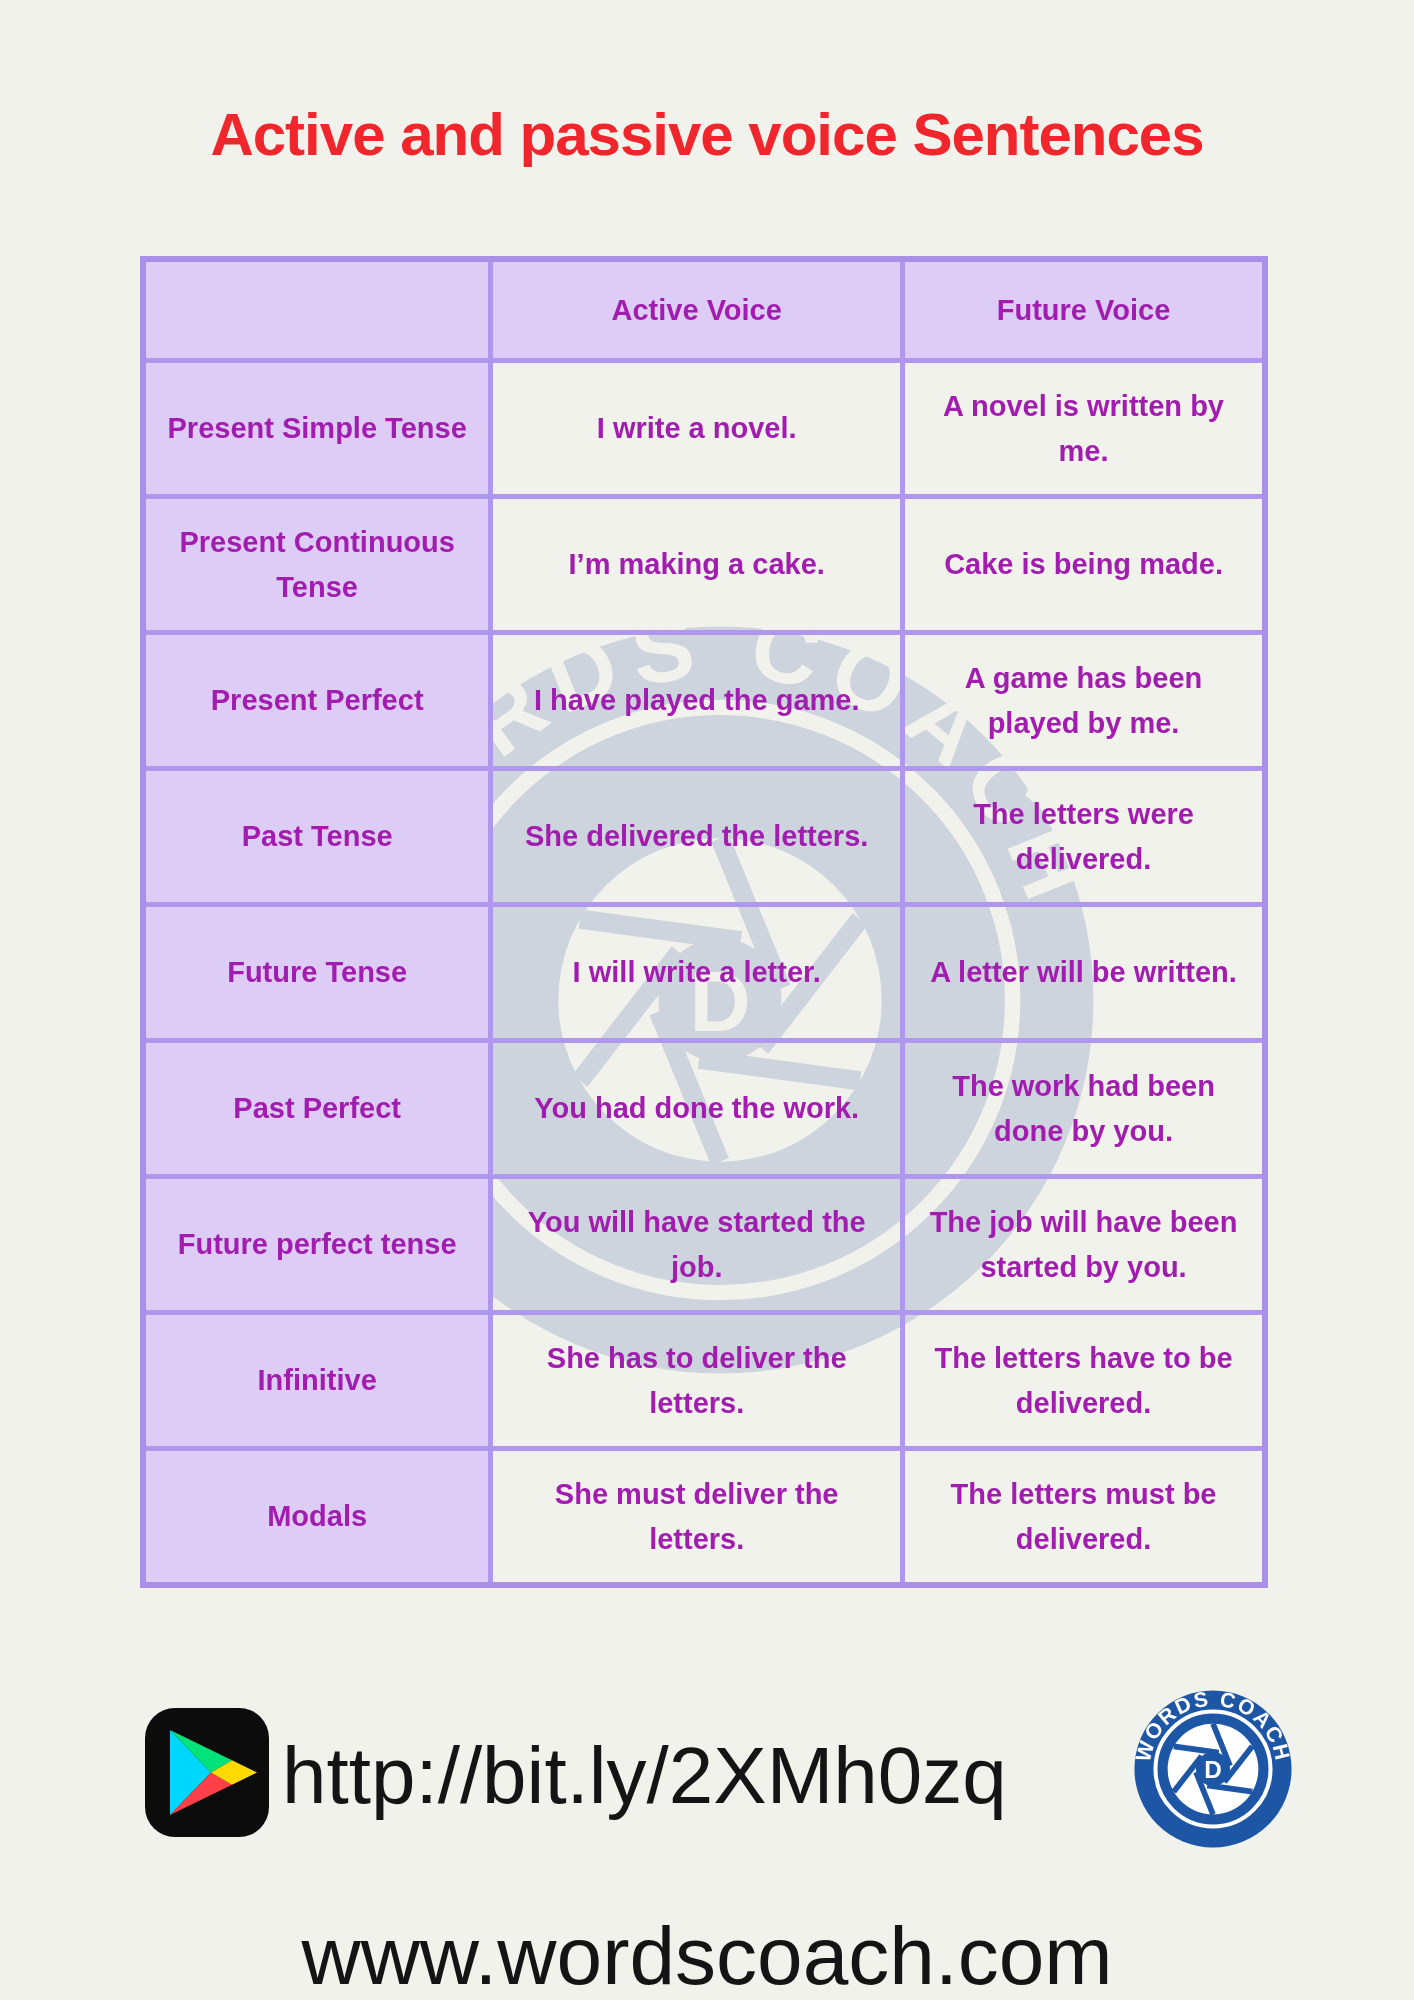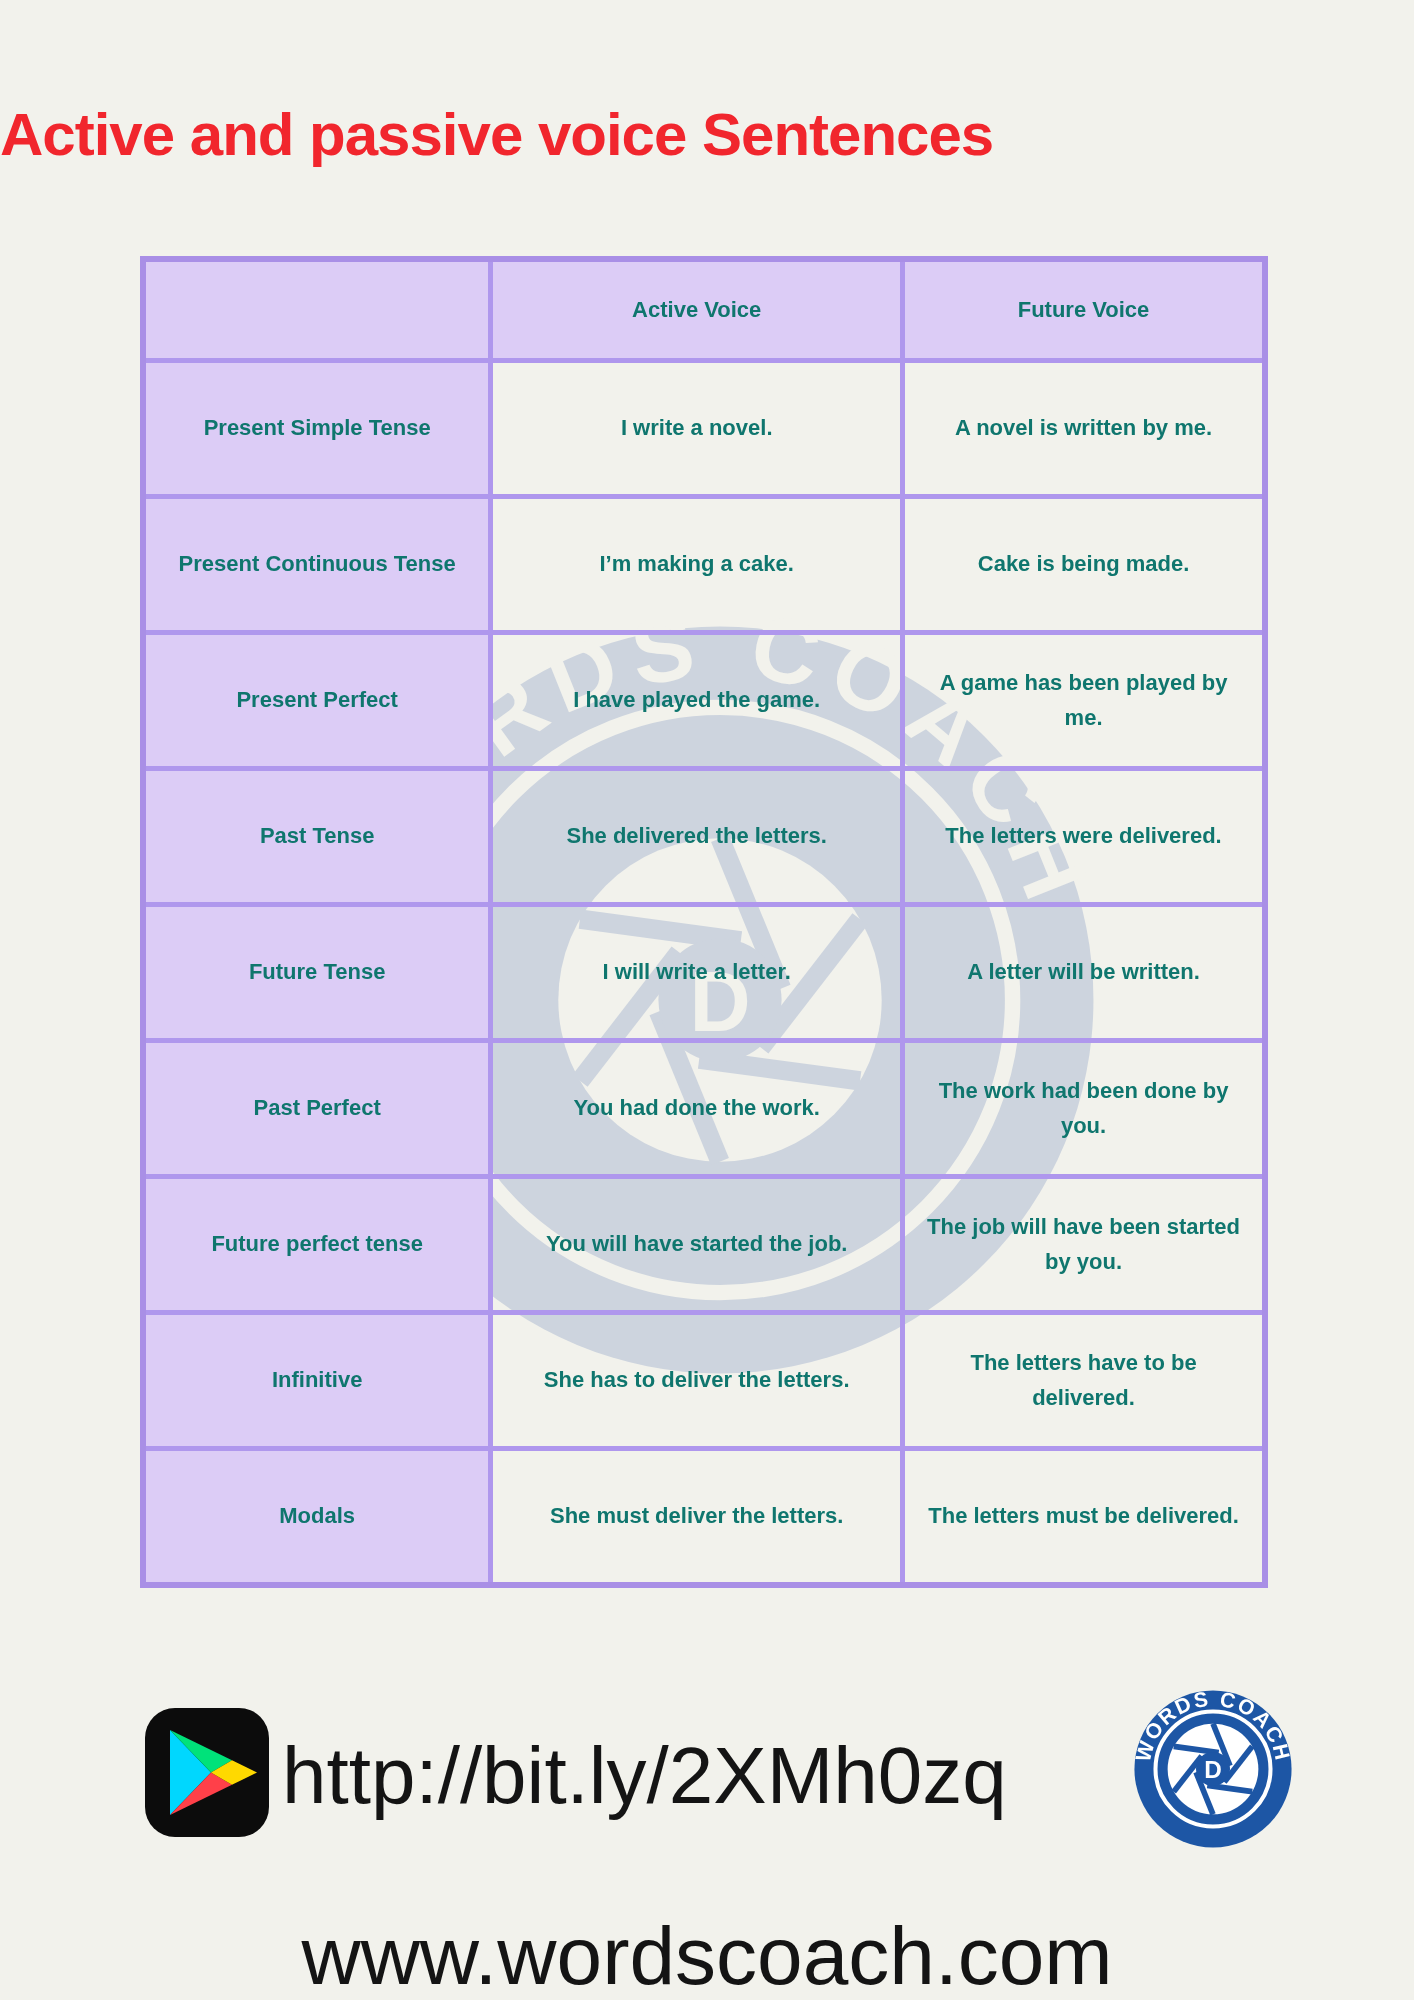--- a/index.html
+++ b/index.html
@@ -12,20 +12,21 @@
     font-family: "Liberation Sans", sans-serif;
   }
 
   
   .title {
     position: absolute;
     top: 100px;
     left: 0;
     width: 100%;
     margin: 0;
+    text-align: center;
     font-size: 60px;
     font-weight: 700;
     letter-spacing: -1px;
     color: #f1262d;
   }
 
   
   .watermark {
     position: absolute;
     left: 335px;
@@ -42,23 +43,23 @@
     top: 256px;
     width: 1128px;
     z-index: 2;
     border-collapse: collapse;
     table-layout: fixed;
   }
   .voice-table th, .voice-table td {
     border: 5px solid #af97ed;
     text-align: center;
     vertical-align: middle;
-    font-size: 22px;
+    font-size: 29px;
     font-weight: 700;
-    color: #0f766e;
+    color: #a21caf;
     line-height: 1.55;
     padding: 6px 20px;
   }
   .voice-table { border: 6px solid #a98fe6; }
   .voice-table th { height: 84px; background: #dcccf6; }
   .voice-table td { height: 119px; }
   .voice-table td.tense-cell { background: #dcccf6; text-align: center; }
   .voice-table td.sentence-cell { background: transparent; }
   .col-tense   { width: 31%; }
   .col-active  { width: 36.7%; }

